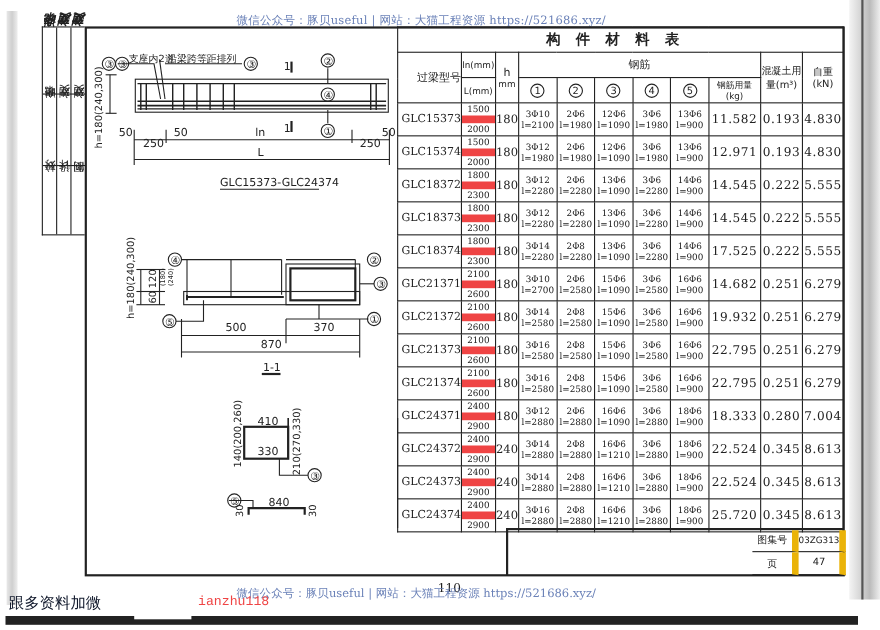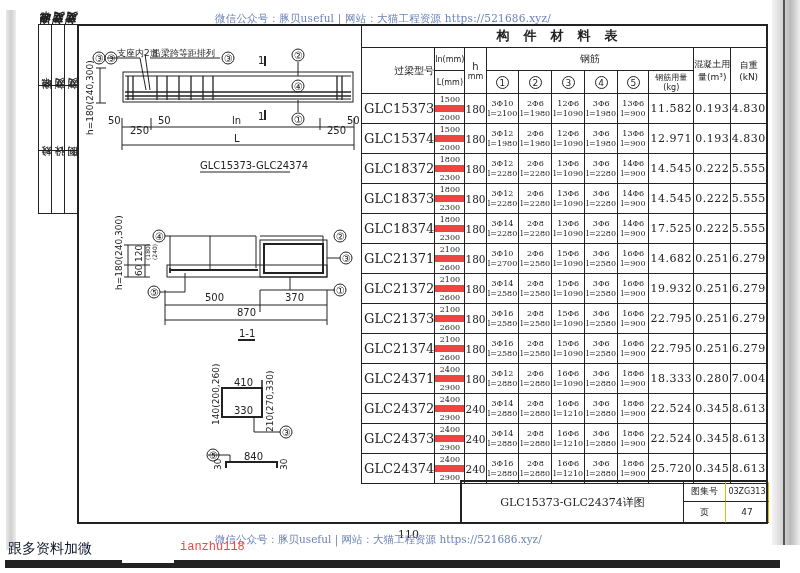--- a/index.html
+++ b/index.html
@@ -19,34 +19,34 @@
 .watermark-top{position:absolute;left:215px;top:12px;font-size:10.5px;color:#6b82b8;font-family:"DejaVu Serif",serif;letter-spacing:.2px;white-space:nowrap}
 .watermark-bot{position:absolute;left:140px;top:533px;font-size:10.5px;color:#6b82b8;white-space:nowrap}
 .page-num{position:absolute;left:398px;top:528px;font-size:11px}
 .red-ad{position:absolute;left:8px;top:540px;font-size:14px;color:#0f172a;font-family:"DejaVu Sans",sans-serif;white-space:nowrap}
 .red-ad2{position:absolute;left:180px;top:540px;font-size:12px;color:#ef4444;font-family:Liberation Mono, monospace;white-space:nowrap}
 
 .mat-table{position:absolute;left:361px;top:24px;border-collapse:collapse;font-size:10px;width:406px}
 .mat-table td,.mat-table th{border:1px solid #222;text-align:center;font-weight:normal;padding:0}
 .mat-table .title-row th{height:23px;font-size:13px;letter-spacing:14px;font-family:"DejaVu Sans",sans-serif;font-weight:bold}
 .mat-table .hdr th{height:23px;font-size:10px;font-family:"DejaVu Sans",sans-serif}
-.mat-table .model{width:50px;font-size:13px;text-align:center;padding-left:2px}
+.mat-table .model{width:50px;font-size:10px;text-align:right;padding-left:2px}
 .mat-table .len{width:28px;font-size:8px;line-height:11px}
 .mat-table .len div:first-child{border-bottom:7px solid #ef4444}
 .mat-table .hval{width:19px;font-size:10.5px}
 .mat-table .bar{width:34px;font-size:8px;line-height:10px}
 .mat-table .num{font-size:11px;letter-spacing:.5px}
 .mat-table tr.data td{height:25.5px}
 .circ{display:inline-block;width:13px;height:13px;border:1px solid #222;border-radius:50%;font-size:9px;line-height:12px;text-align:center}
 
 svg{position:absolute;left:0;top:0}
 .drawing-text{font-family:"DejaVu Sans",sans-serif;font-size:10px;fill:#222}
 .title-block{position:absolute;left:460px;top:480px;width:307px;height:43px;border-top:2px solid #222;border-left:2px solid #222}
 .tb-name{position:absolute;left:0;top:0;width:222px;height:41px;display:flex;align-items:center;justify-content:center;font-size:11px;border-right:1px solid #222}
-.tb-cell{position:absolute;font-size:9px;display:flex;align-items:center;justify-content:center;border-right:1px solid #eab308;border-bottom:1px solid #222;font-family:"DejaVu Sans",sans-serif}
+.tb-cell{position:absolute;font-size:9px;display:flex;align-items:center;justify-content:center;border-right:6px solid #eab308;border-bottom:1px solid #222;font-family:"DejaVu Sans",sans-serif}
 .notes{position:absolute;left:126px;top:486px;font-size:10px;font-family:"DejaVu Sans",sans-serif;line-height:14px}
 .notes .n2{padding-left:16px}
 .inner-box{position:absolute;left:361px;top:380px;width:406px;height:100px;border-left:1px solid #222}
 </style>
 </head>
 <body>
 
 <div class="page-bg"></div>
 <div class="left-strip"></div>
 <div class="right-strip"></div>
@@ -651,21 +651,20 @@
       </tr>
     </tbody>
 </table>
 
 <div class="inner-box"></div>
 
 <div class="notes">
 </div>
 
 <div class="title-block">
-  <div class="tb-name">GLC15373-GLC24374详图</div>
   <div class="tb-cell" style="left:222px;top:0;width:42px;height:20px">图集号</div>
   <div class="tb-cell" style="left:264px;top:0;width:43px;height:20px;font-size:8px">03ZG313</div>
   <div class="tb-cell" style="left:222px;top:20px;width:42px;height:21px">页</div>
   <div class="tb-cell" style="left:264px;top:20px;width:43px;height:21px">47</div>
 </div>
 
 <div class="page-num">110</div>
 <div class="watermark-bot" style="left:215px">微信公众号：豚贝useful | 网站：大猫工程资源 https://521686.xyz/</div>
 <div class="bottom-dark"></div>
 <div class="bottom-gap" style="left:122px;width:52px"></div>

